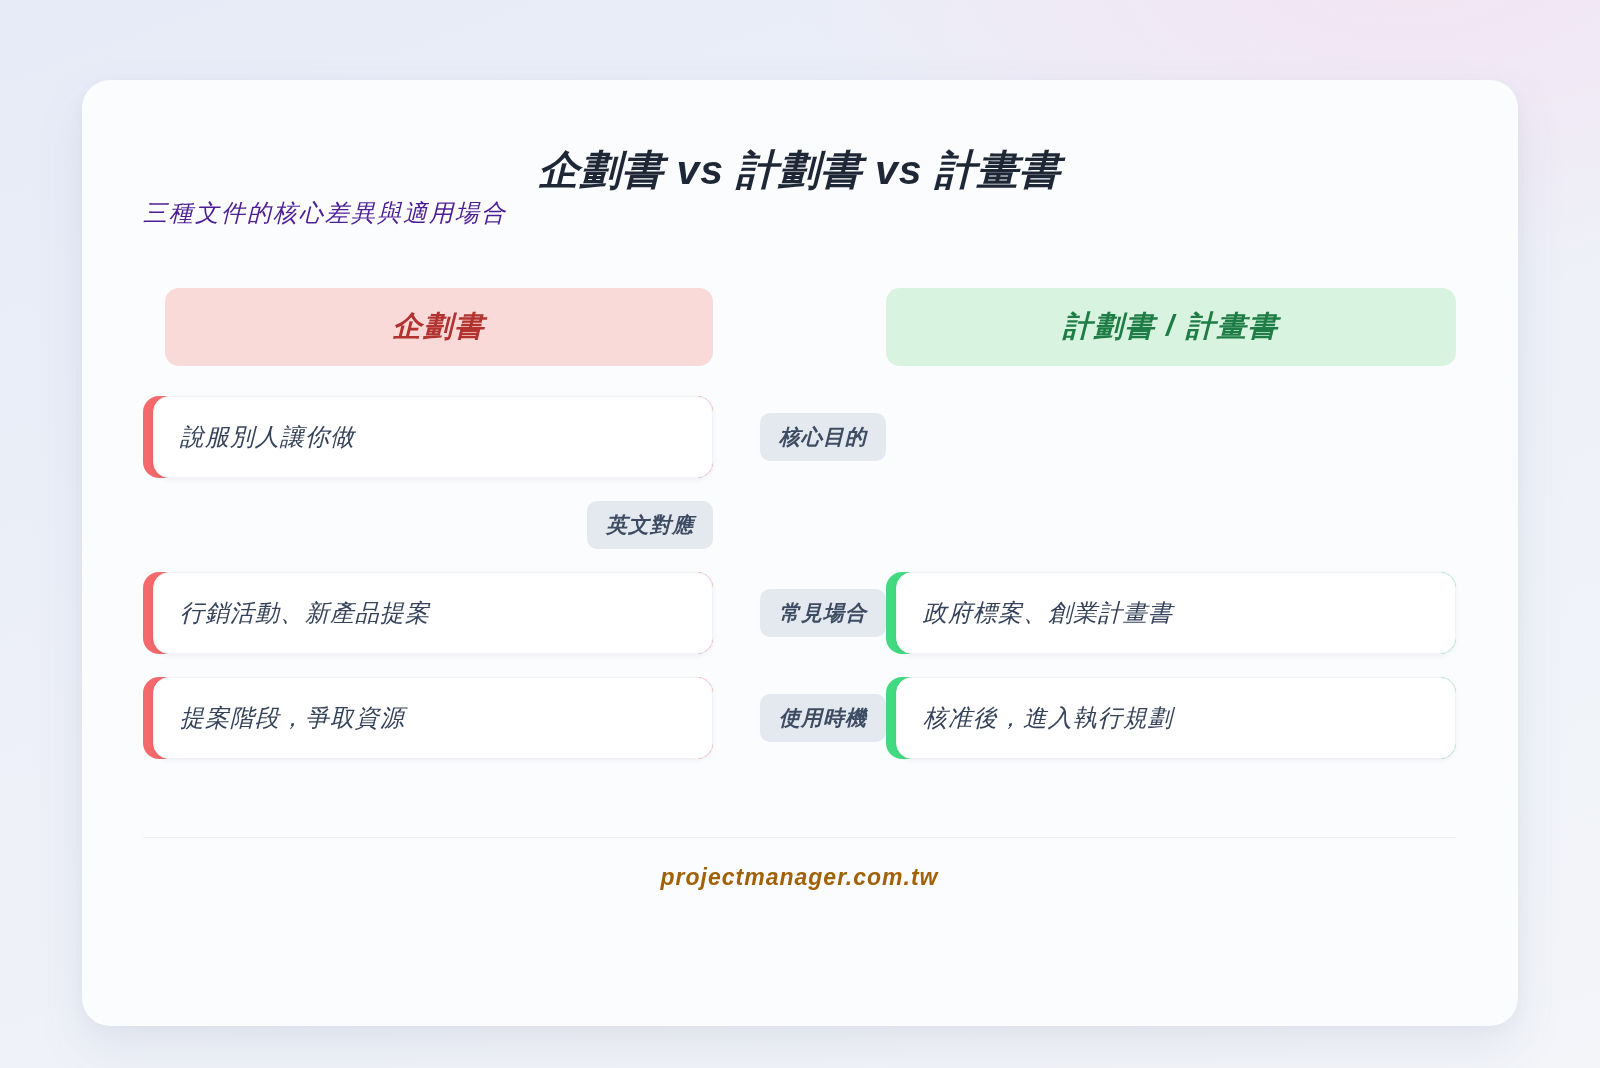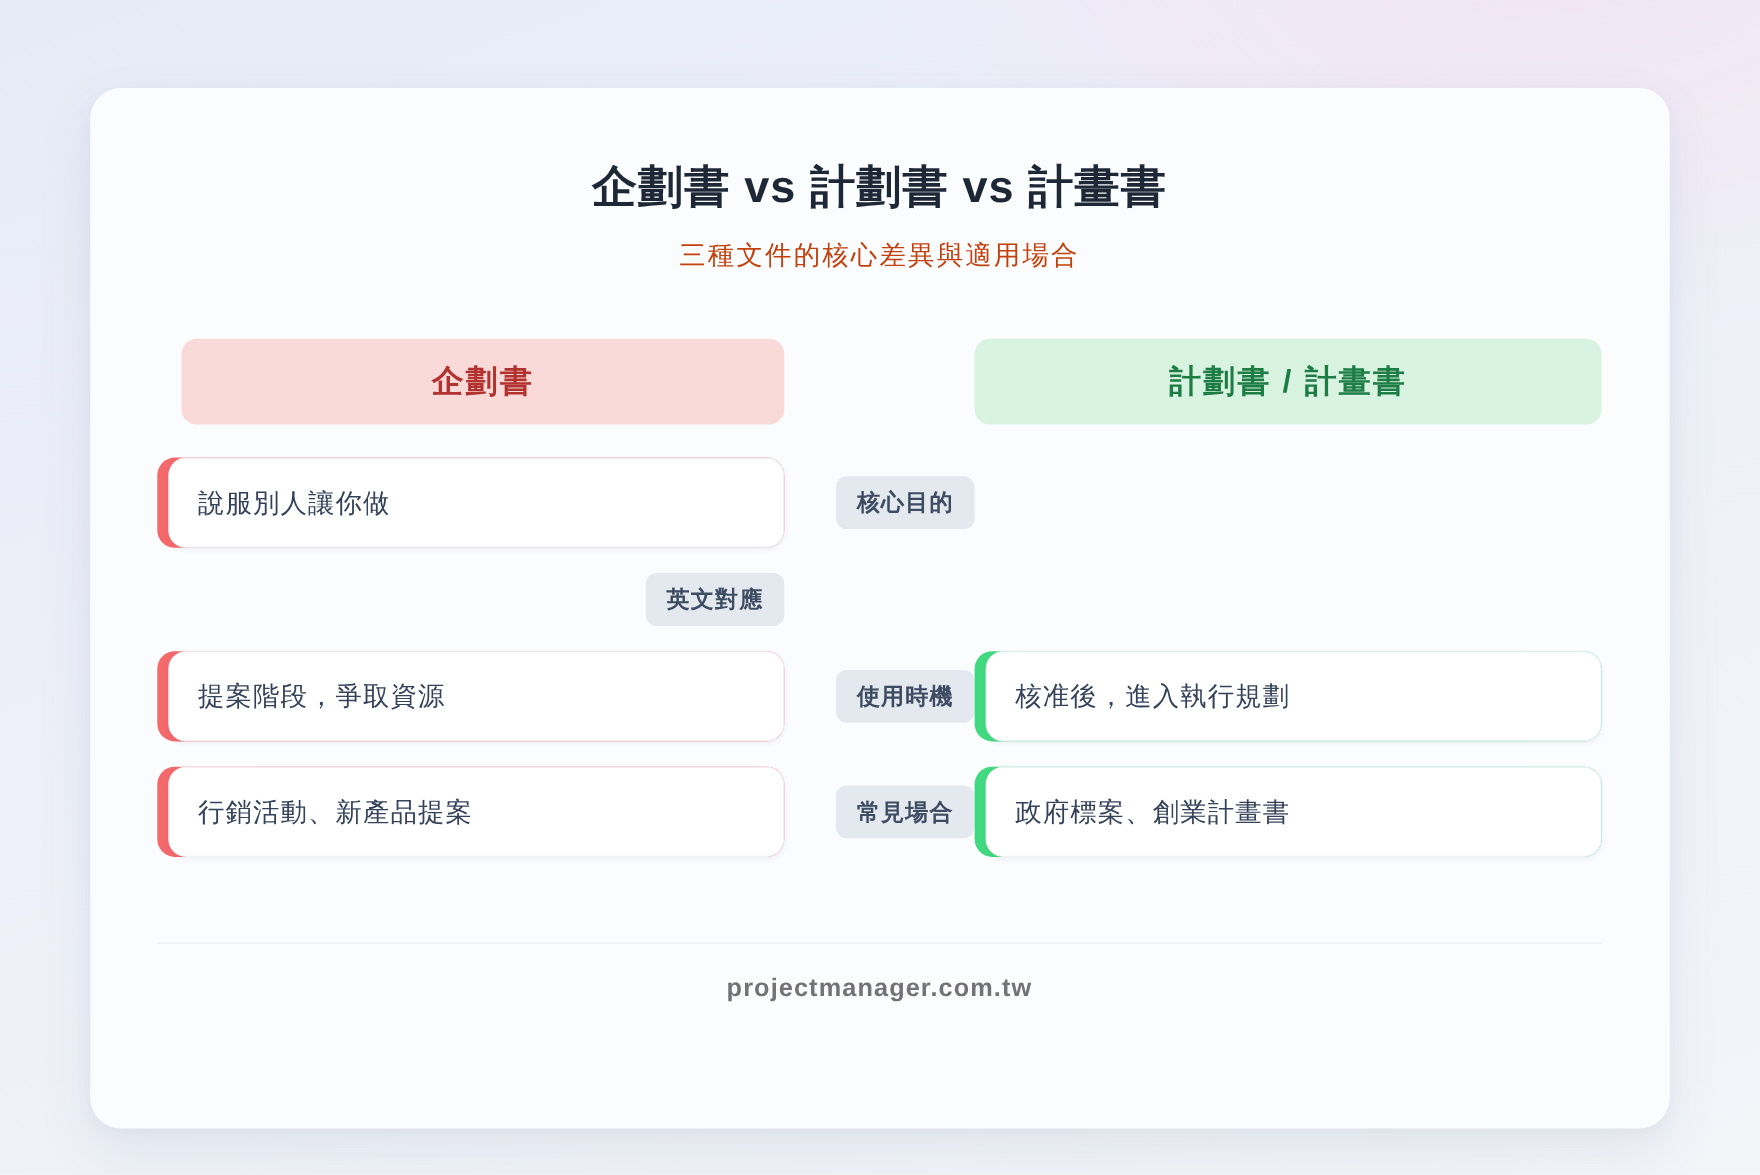--- a/index.html
+++ b/index.html
@@ -1,15 +1,15 @@
 <!DOCTYPE html>
 <html style="--accent_left: #f4696b; --accent_right: #42da80; --header_left_bg: #fadad8; --header_left_text: #b23230; --header_right_bg: #d9f3e1; --header_right_text: #1e7d45; --label_pill_bg: #e4e9ef; --label_pill_text: #3e4c63;"><head>
 <meta charset="utf-8">
 <style>
-  * { margin: 0; padding: 0; box-sizing: border-box; }
+  * { margin: 0; padding: 0; box-sizing: border-box; font-style: italic; }
   html, body { width: 1600px; height: 1068px; }
   body {
     font-family: "Liberation Sans", "DejaVu Sans", sans-serif;
     background:
       radial-gradient(1000px 560px at 88% -5%, rgba(244,228,243,0.95), rgba(244,228,243,0) 62%),
       linear-gradient(160deg, #e7ebf7 0%, #edf0f8 45%, #f3f5f9 100%);
     position: relative;
     overflow: hidden;
   }
   .card {
@@ -23,26 +23,25 @@
   }
   .title {
     text-align: center;
     font-size: 41px;
     line-height: 48px;
     font-weight: 700;
     color: #1d2736;
     letter-spacing: 1px;
   }
   .subtitle {
-    margin-top: 24px;
-    text-align: center;
+    margin-top: 4px;
     font-size: 24px;
     line-height: 30px;
     font-weight: 400;
-    color: #c2410c;
+    color: #4c1d95;
     letter-spacing: 2px;
   }
   .grid {
     display: grid;
     grid-template-columns: 1fr 173px 1fr;
     align-items: stretch;
   }
   .grid.headers { margin-top: 60px; }
   .col-header {
     height: 78px;
@@ -103,21 +102,21 @@
   .divider {
     height: 1px;
     background: #eceef3;
     margin-top: 78px;
   }
   .footer-brand {
     margin-top: 26px;
     text-align: center;
     font-size: 23px;
     font-weight: 700;
-    color: #737373;
+    color: #a16207;
     letter-spacing: 1px;
   }
 </style>
 </head>
 <body>
 
 <div class="card">
 
   <h1 class="title">企劃書 vs 計劃書 vs 計畫書</h1>
   <div class="subtitle">三種文件的核心差異與適用場合</div>
@@ -140,41 +139,41 @@
 
   <div class="grid row">
     <div class="label-cell">
       <div class="pill">英文對應</div>
     </div>
   </div>
 
   <div class="grid row">
     <div class="item left">
       <div class="accent"></div>
+      <div class="face">行銷活動、新產品提案</div>
+    </div>
+    <div class="label-cell">
+      <div class="pill">常見場合</div>
+    </div>
+    <div class="item right">
+      <div class="accent"></div>
+      <div class="face">政府標案、創業計畫書</div>
+    </div>
+  </div>
+
+  <div class="grid row">
+    <div class="item left">
+      <div class="accent"></div>
       <div class="face">提案階段，爭取資源</div>
     </div>
     <div class="label-cell">
       <div class="pill">使用時機</div>
     </div>
     <div class="item right">
       <div class="accent"></div>
       <div class="face">核准後，進入執行規劃</div>
     </div>
   </div>
 
-  <div class="grid row">
-    <div class="item left">
-      <div class="accent"></div>
-      <div class="face">行銷活動、新產品提案</div>
-    </div>
-    <div class="label-cell">
-      <div class="pill">常見場合</div>
-    </div>
-    <div class="item right">
-      <div class="accent"></div>
-      <div class="face">政府標案、創業計畫書</div>
-    </div>
-  </div>
-
   <div class="divider"></div>
   <div class="footer-brand">projectmanager.com.tw</div>
 
 </div>
 
 </body></html>

